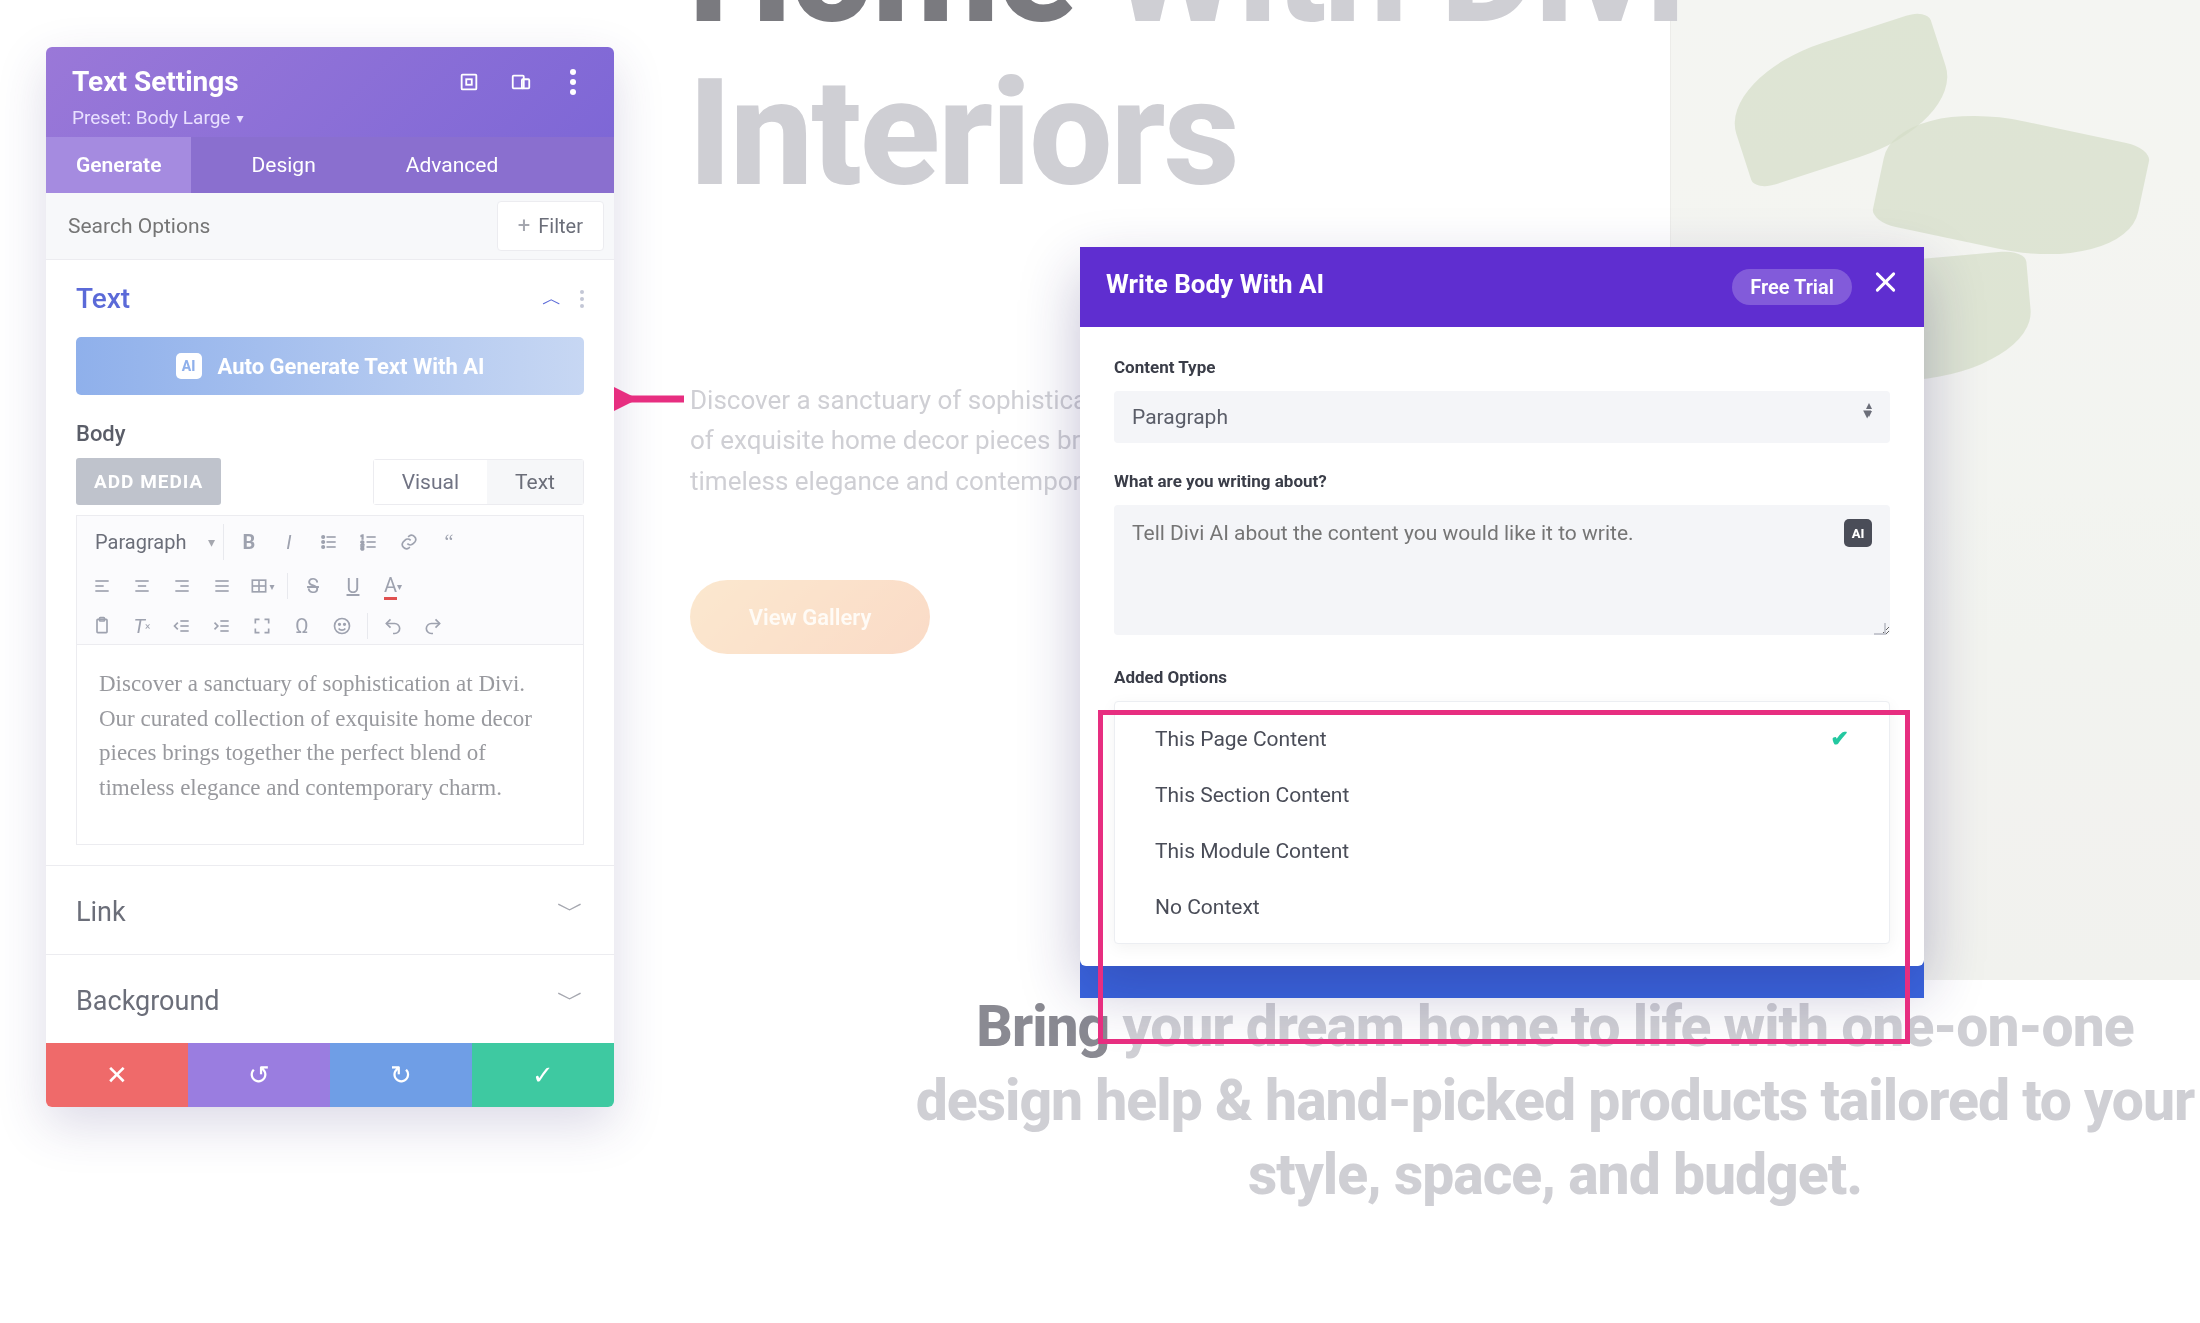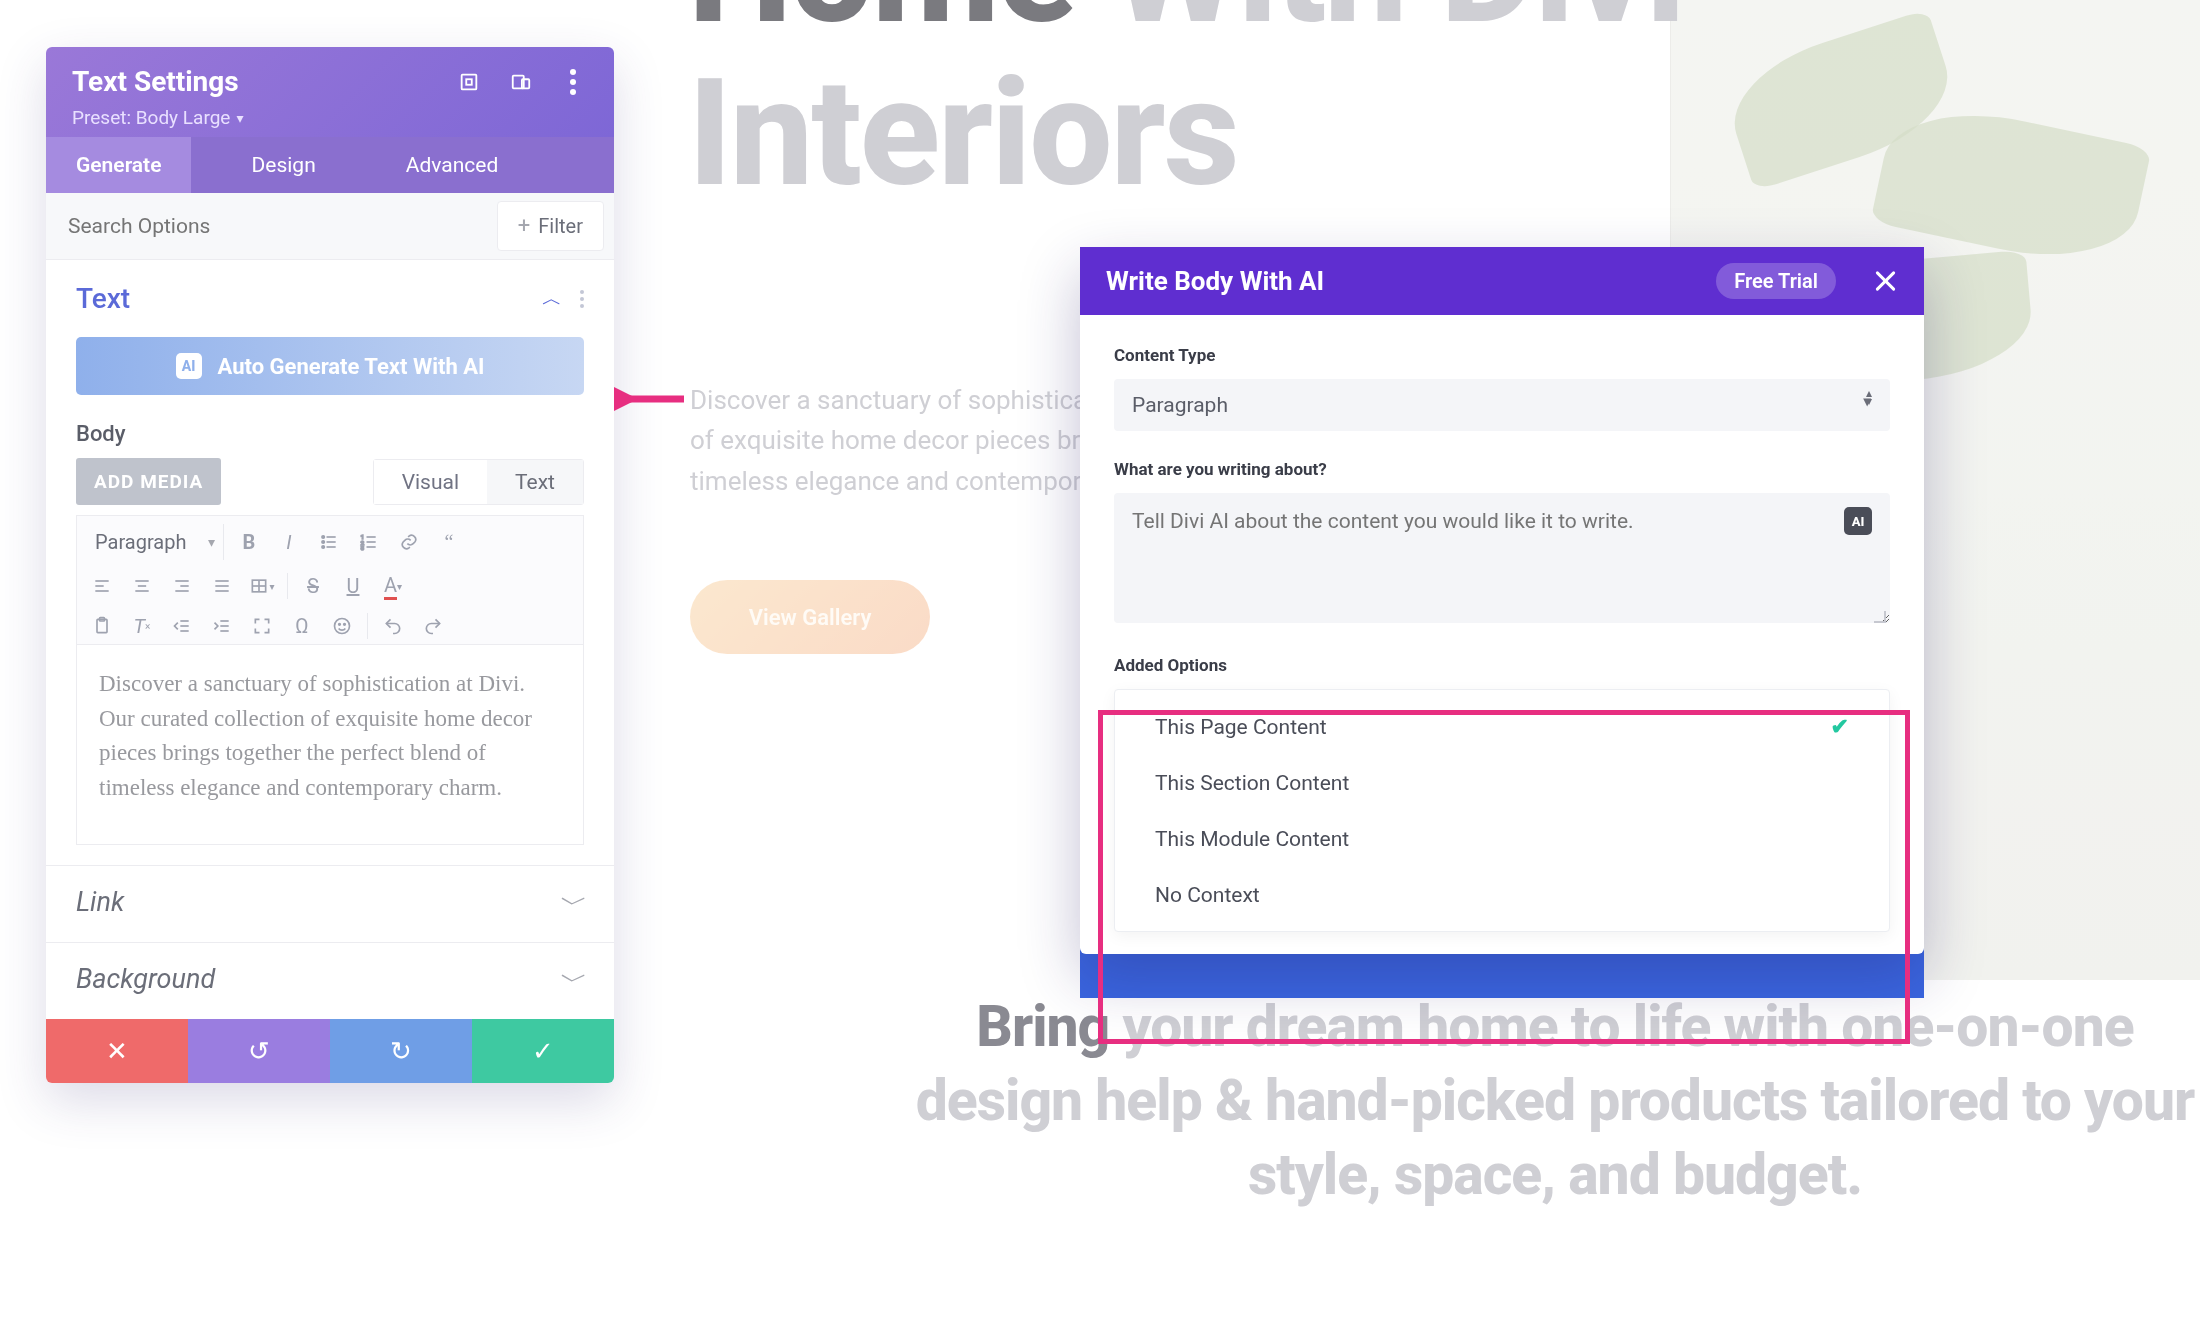--- a/index.html
+++ b/index.html
@@ -76,37 +76,37 @@
   .toolbar { margin:10px 30px 0 30px; border:1px solid var(--gray200); background:#fbfbfd; padding:8px 6px 4px 10px; display:flex; flex-wrap:wrap; row-gap:6px; column-gap:10px; align-items:center; }
   .fmt-select { font-size:20px; color:var(--gray700); padding:6px 26px 6px 8px; border:0; background:transparent; appearance:none; position:relative;}
   .fmt-wrap { position:relative; display:flex; align-items:center; border-right:1px solid #e8e9ee; padding-right:10px;}
   .fmt-wrap::after { content:"▾"; position:absolute; right:8px; color:var(--gray500); font-size:14px; pointer-events:none;}
   .tb-btn { width:30px; height:28px; display:flex; align-items:center; justify-content:center; color:#9ea2af; font-size:20px; cursor:pointer; border-radius:3px;}
   .tb-btn svg { width:20px; height:20px; stroke:#9ea2af; fill:none; stroke-width:2;}
   .tb-sep { width:1px; height:26px; background:#e8e9ee; }
 
   .editor { margin:0 30px 20px 30px; border:1px solid var(--gray200); border-top:0; background:#fff; padding:22px; font-family:Georgia,serif; font-size:23px; color:#98999e; line-height:1.5; min-height:200px;}
 
-  .accordion-row { padding:20px 30px; border-top:1px solid var(--gray200); display:flex; align-items:flex-start; font-size:27px; color:var(--gray700); cursor:pointer;font-style:italic;}
+  .accordion-row { padding:26px 30px; border-top:1px solid var(--gray200); display:flex; align-items:flex-end; font-size:27px; color:var(--gray700); cursor:pointer;}
   .accordion-row .chev-d { margin-left:auto; color:var(--gray500);}
 
   .panel-footer { display:flex; }
   .pf-btn { flex:1; height:64px; display:flex; align-items:center; justify-content:center; cursor:pointer; color:#fff; font-size:26px;}
   .pf-discard { background:var(--red);}
   .pf-undo { background:var(--undo);}
   .pf-redo { background:var(--redo);}
   .pf-save { background:var(--green);}
 
   
   .pink-arrow { position:absolute; left:614px; top:384px; width:72px; height:30px; }
   .pink-arrow svg { width:100%; height:100%; }
 
   
   .modal { position:absolute; left:1080px; top:247px; width:844px; background:#fff; border-radius:6px; box-shadow:0 24px 60px rgba(40,30,100,.28); overflow:visible; }
-  .modal-head { background:#5f2ed0; color:#fff; padding:16px 26px; display:flex; align-items:center;gap:16px;}
+  .modal-head { background:#5f2ed0; color:#fff; padding:22px 26px; display:flex; }
   .modal-title { font-size:26px; font-weight:700; flex:1;}
   .trial-pill { background:rgba(255,255,255,.22); color:#fff; font-size:20px; font-weight:600; padding:6px 18px; border-radius:30px; margin-right:20px; cursor:pointer;}
   .close-x { width:26px; height:26px; cursor:pointer; position:relative;}
   .close-x::before,.close-x::after{ content:""; position:absolute; left:12px; top:0; width:3px; height:26px; background:#fff; border-radius:2px;}
   .close-x::before{ transform:rotate(45deg);} .close-x::after{ transform:rotate(-45deg);}
 
   .modal-body { padding:30px 34px 22px 34px; position:relative;}
   .mlabel { font-size:17px; font-weight:700; color:#3a3d48; margin-bottom:14px;}
   .select-wrap { position:relative; margin-bottom:28px;}
   .select { width:100%; background:#f4f5f8; border:0; border-radius:4px; padding:14px 18px; font-size:21px; color:#5a5d68; appearance:none;}

